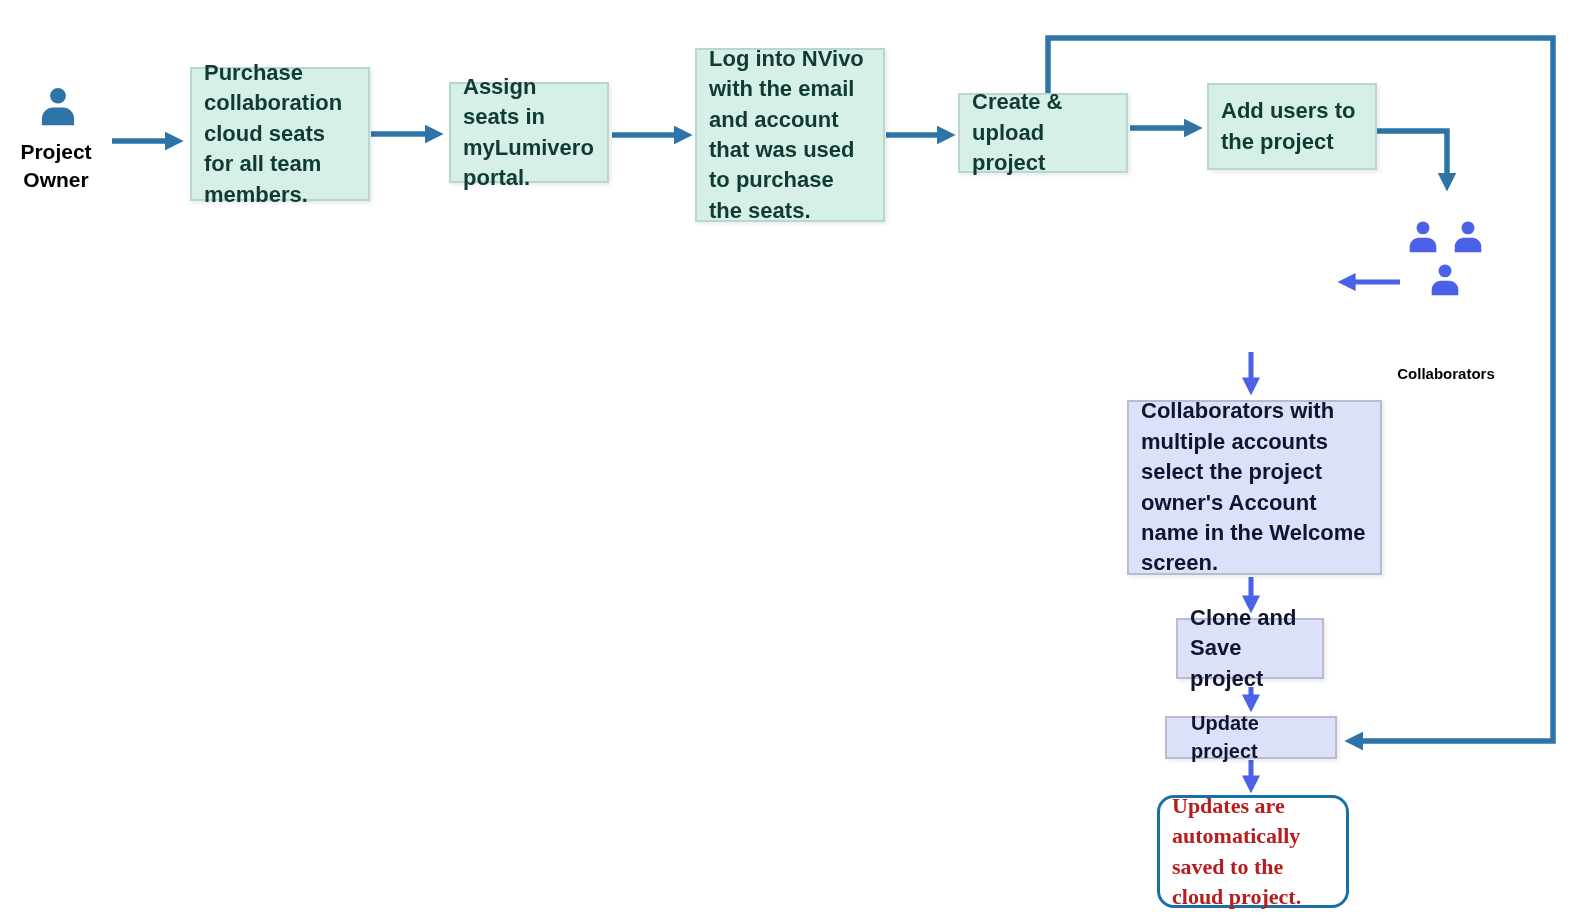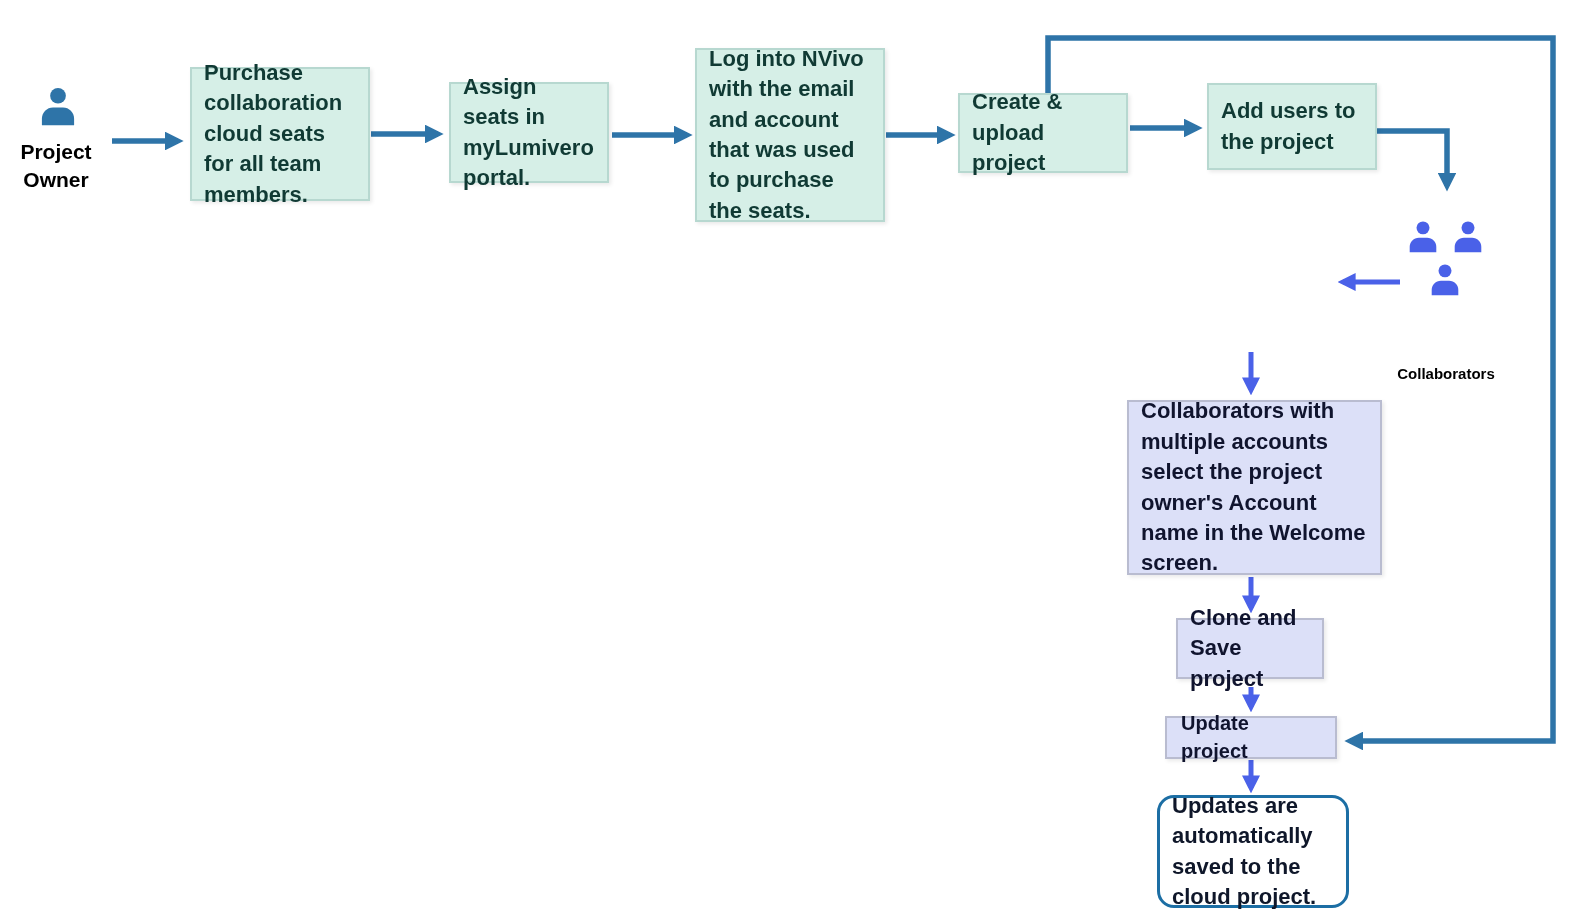--- a/index.html
+++ b/index.html
@@ -29,21 +29,21 @@
   .node{
     position:absolute;display:flex;align-items:center;
     box-sizing:border-box;padding:10px 12px;
     font-size:22px;font-weight:600;line-height:1.38;
     box-shadow:2px 2px 4px rgba(0,0,0,0.09);
   }
   .mint{background:var(--mint-fill);border:2px solid var(--mint-border);color:var(--mint-text);}
   .lav{background:var(--lav-fill);border:2px solid var(--lav-border);color:var(--lav-text);}
   .endnote{
     background:#ffffff;border:3px solid var(--end-border);border-radius:17px;
-    color:#0f172a;font-weight:700;box-shadow:none;
+    color:#b91c1c;font-weight:700;box-shadow:none;font-family:Liberation Serif, serif;
   }
   .actor-label{
     position:absolute;text-align:center;
     font-size:21px;font-weight:700;color:var(--label-text);line-height:1.35;
   }
   .person{position:absolute;display:block;}
   .person.owner path,.person.owner circle{fill:var(--owner-flow);}
   .person.collab path,.person.collab circle{fill:var(--collab-flow);}
 </style>
 </head>
@@ -95,17 +95,17 @@
     <path d="M3.6,21 V17.6 C3.6,14.4 6.2,11.8 9.4,11.8 H14.6 C17.8,11.8 20.4,14.4 20.4,17.6 V21 Z"></path>
   </svg>
   <svg class="person collab" style="left:1426px;top:262px;width:38px;height:38px;" viewBox="0 0 24 24">
     <circle cx="12" cy="5.6" r="4.1"></circle>
     <path d="M3.6,21 V17.6 C3.6,14.4 6.2,11.8 9.4,11.8 H14.6 C17.8,11.8 20.4,14.4 20.4,17.6 V21 Z"></path>
   </svg>
   <div class="actor-label" style="left:1375px;top:320px;width:142px;font-size:15px;margin-top:44px;">Collaborators</div>
 
   <div class="node lav" style="left:1127px;top:400px;width:255px;height:175px;">Collaborators with multiple accounts select the project owner's Account name in the Welcome screen.</div>
   <div class="node lav" style="left:1176px;top:618px;width:148px;height:61px;">Clone and Save project</div>
-  <div class="node lav" style="left:1165px;top:716px;width:172px;height:43px;padding:6px 14px;font-size:20px;">Update project</div>
+  <div class="node lav" style="left:1165px;top:716px;width:172px;height:43px;padding:6px 24px;font-size:20px;">Update project</div>
 
   <div class="node endnote" style="left:1157px;top:795px;width:192px;height:113px;">Updates are automatically saved to the cloud project.</div>
 
 </div>
 
 </body></html>

